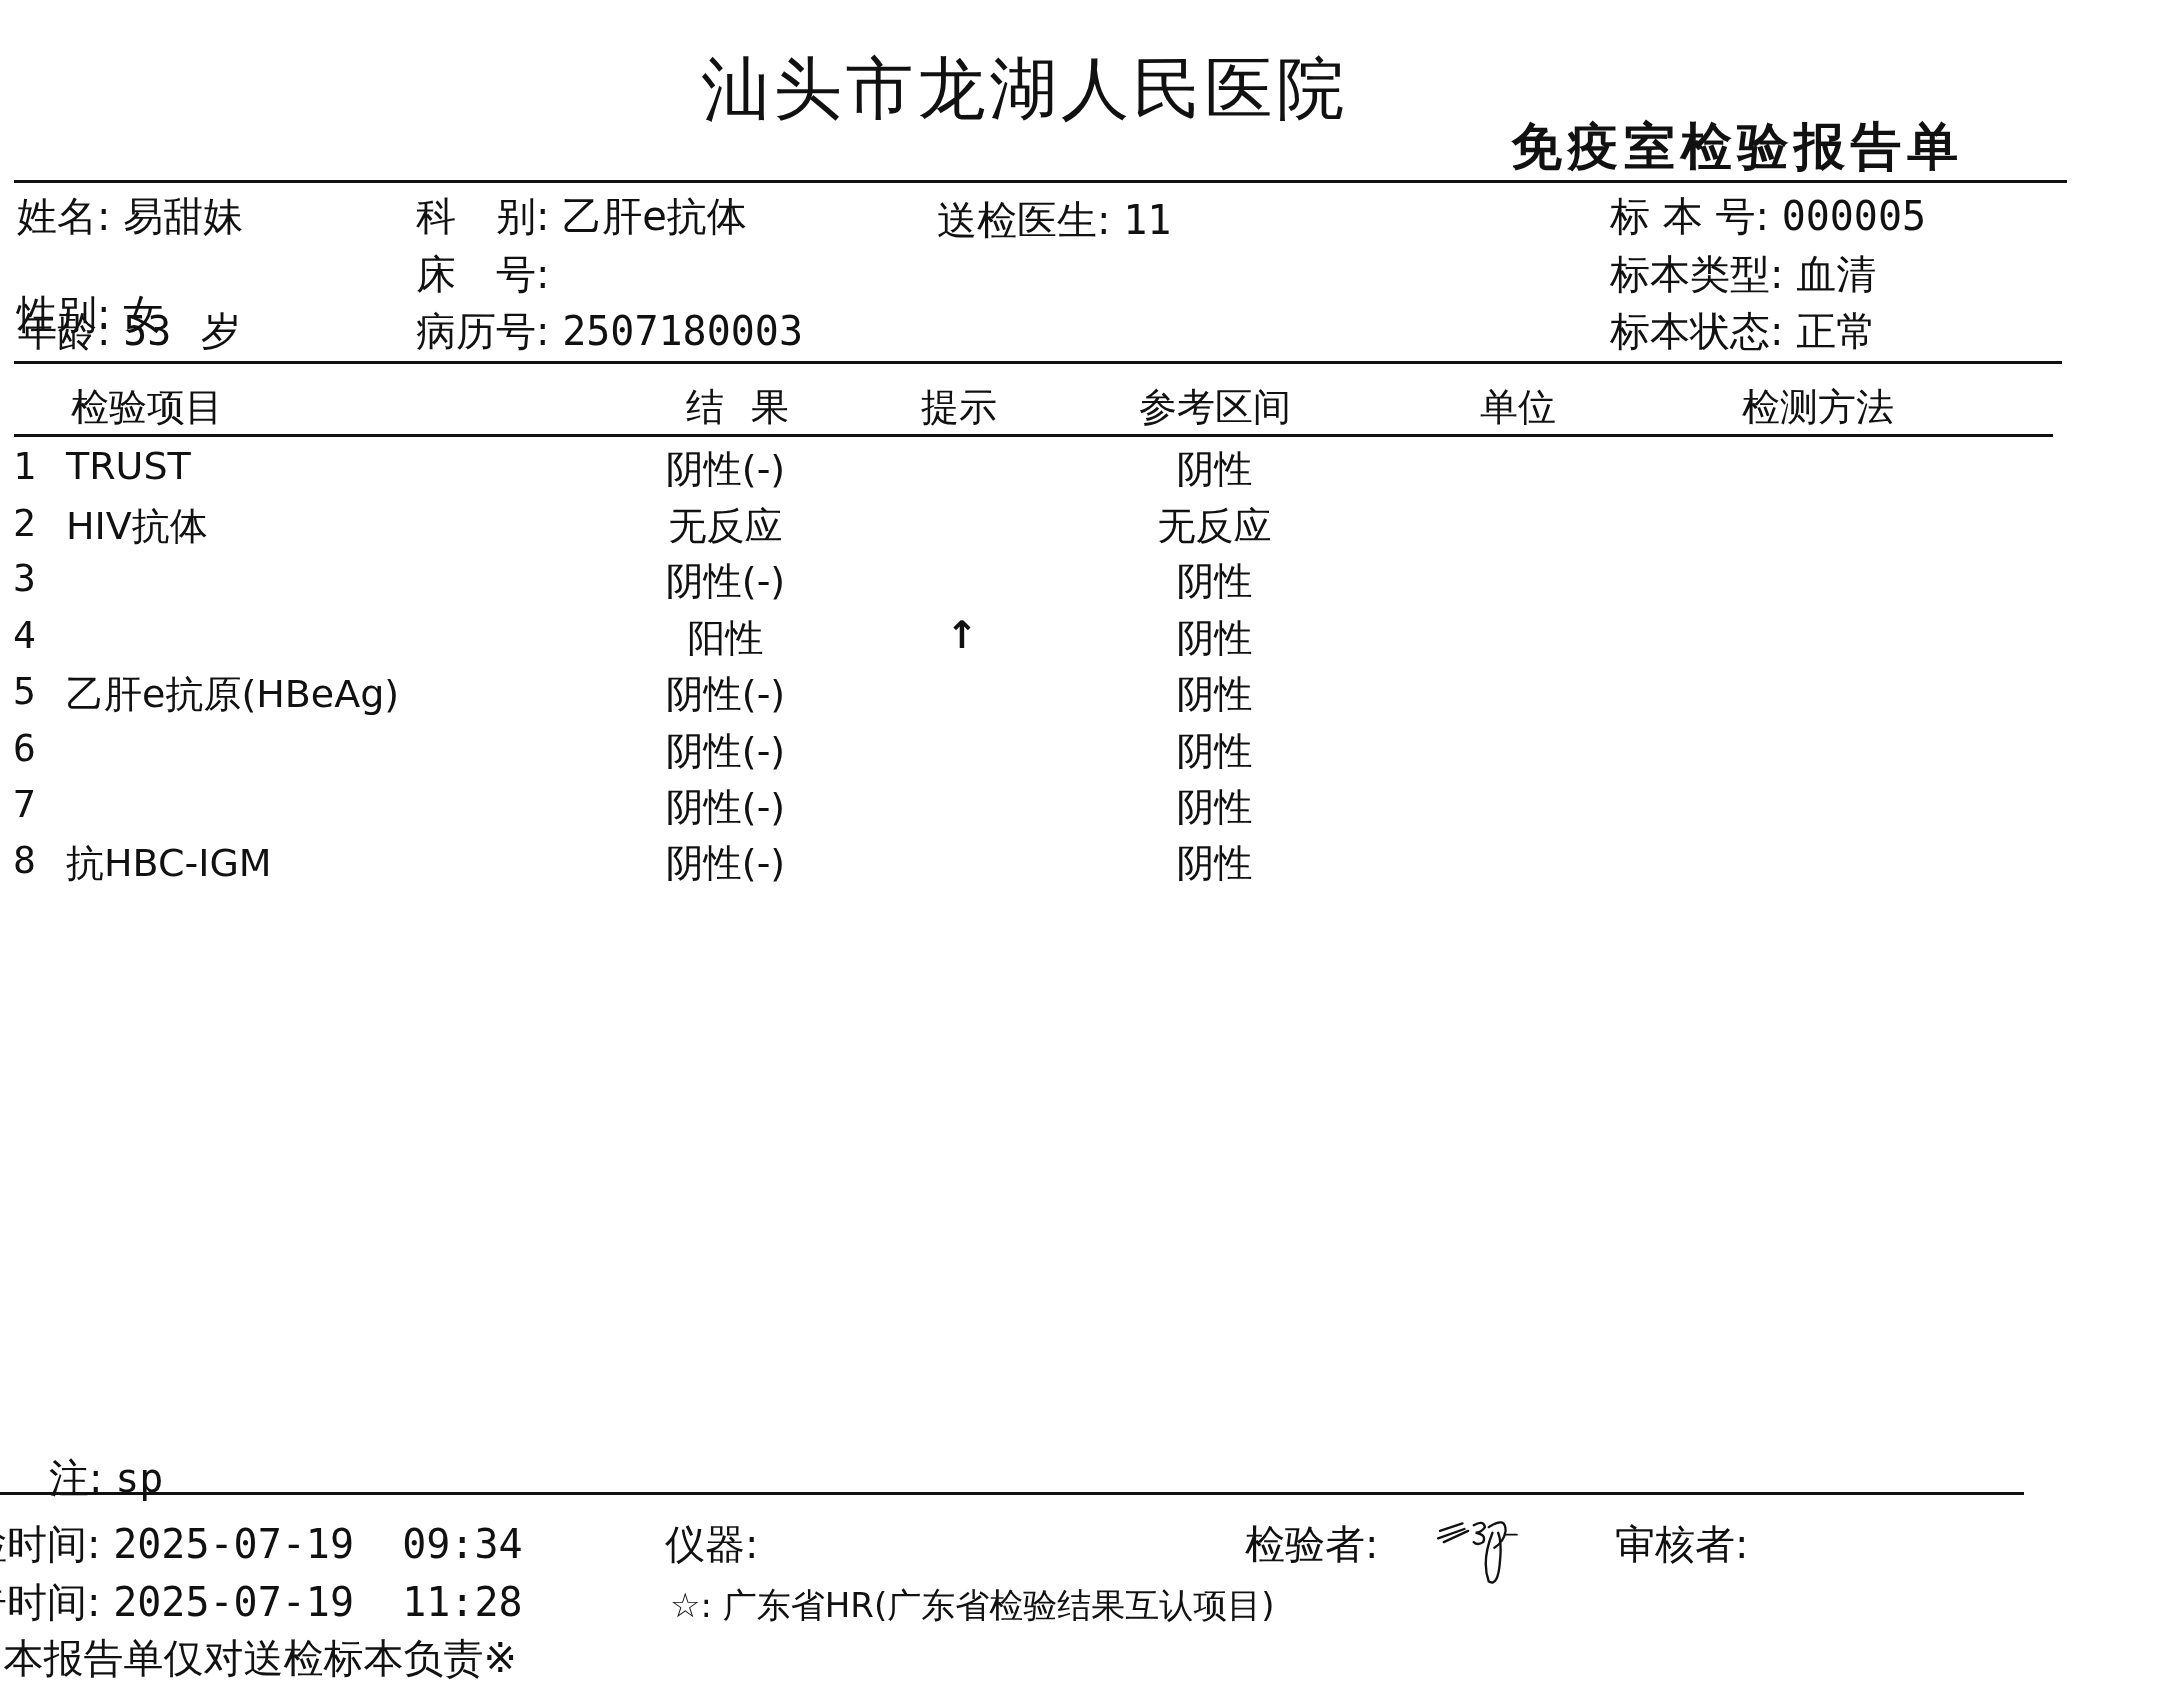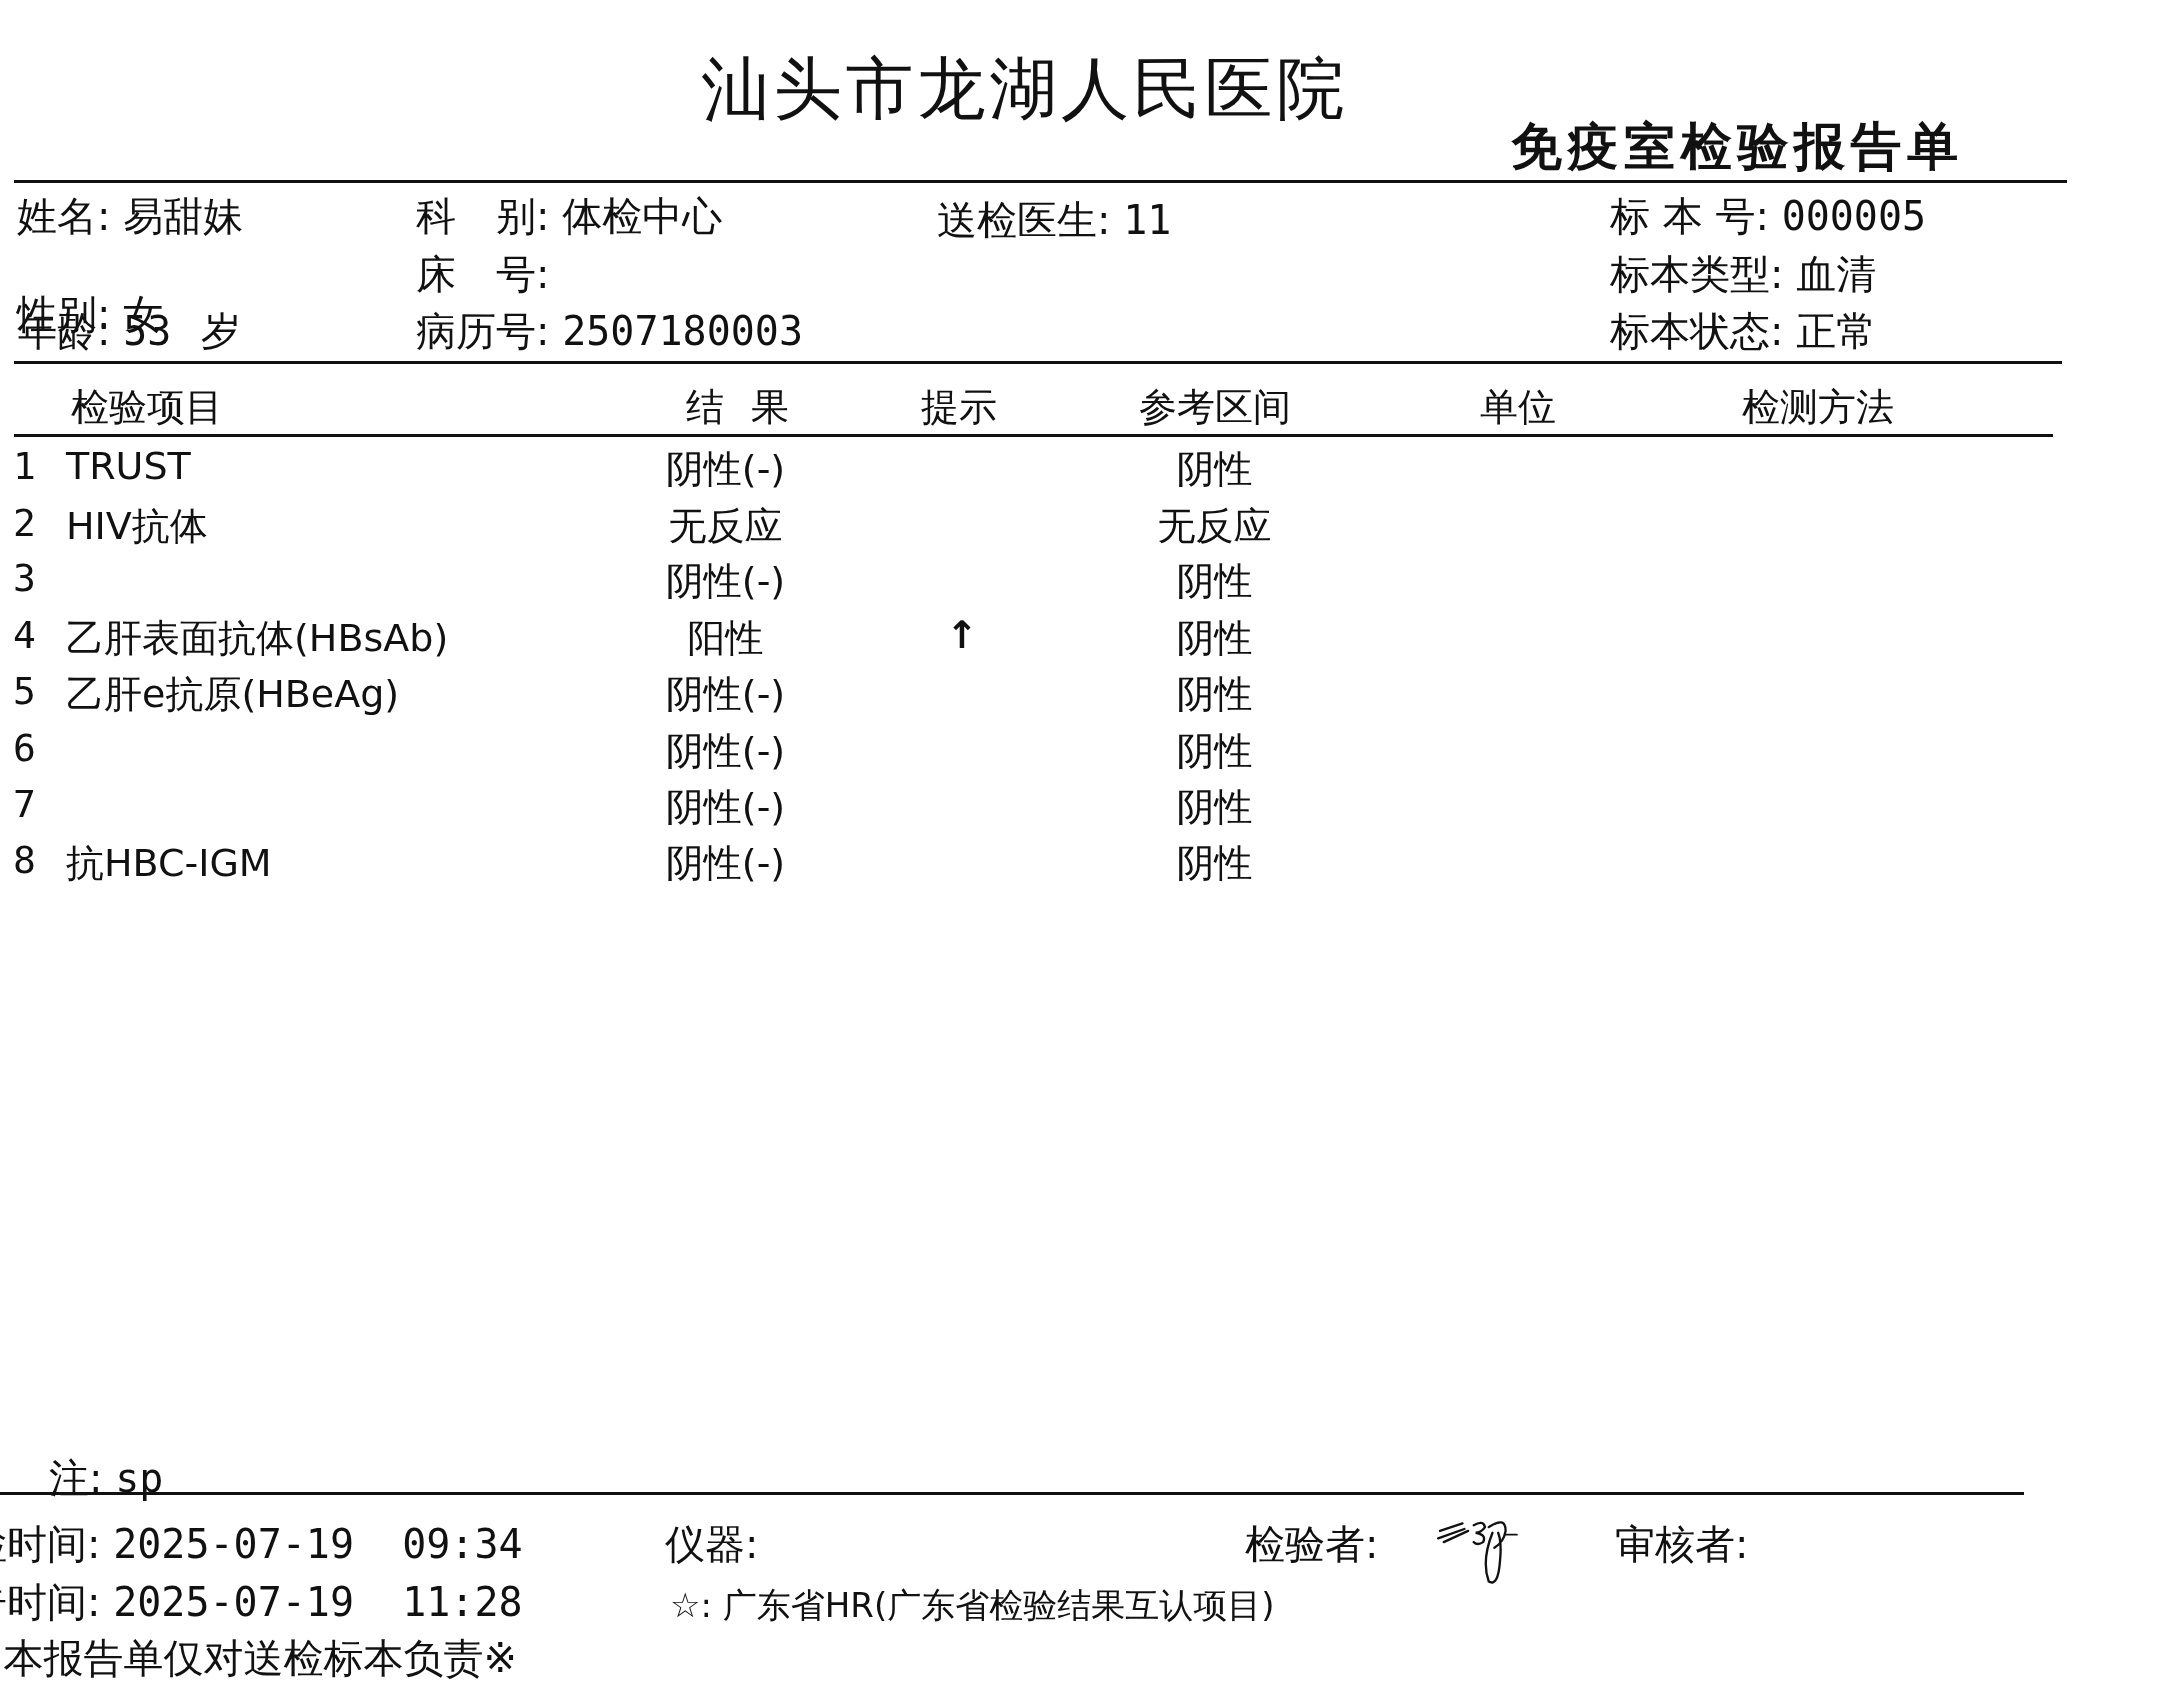--- a/index.html
+++ b/index.html
@@ -38,21 +38,21 @@
     <span>女</span>
   </div>
   <div class="abs info" style="left:17px; top:311px;">
     <span>年龄:</span>
     <span class="mono">53</span>
     <span style="margin-left:17px;">岁</span>
   </div>
 
   <div class="abs info" style="left:416px; top:196px;">
     <span>科　别:</span>
-    <span>体检中心</span>
+    <span>乙肝e抗体</span>
   </div>
   <div class="abs info" style="left:416px; top:254px;">
     <span>床　号:</span>
     <span></span>
   </div>
   <div class="abs info" style="left:416px; top:311px;">
     <span>病历号:</span>
     <span class="mono">2507180003</span>
   </div>
 
@@ -103,21 +103,20 @@
     <span class="ref">无反应</span>
   </div>
   <div class="row" style="top:556px;">
     <span class="num mono">3</span>
     <span class="res">阴性(-)</span>
     <span class="flag"></span>
     <span class="ref">阴性</span>
   </div>
   <div class="row" style="top:613px;">
     <span class="num mono">4</span>
-    <span class="item">乙肝表面抗体(HBsAb)</span>
     <span class="res">阳性</span>
     <span class="flag">↑</span>
     <span class="ref">阴性</span>
   </div>
   <div class="row" style="top:669px;">
     <span class="num mono">5</span>
     <span class="item">乙肝e抗原(HBeAg)</span>
     <span class="res">阴性(-)</span>
     <span class="flag"></span>
     <span class="ref">阴性</span>

